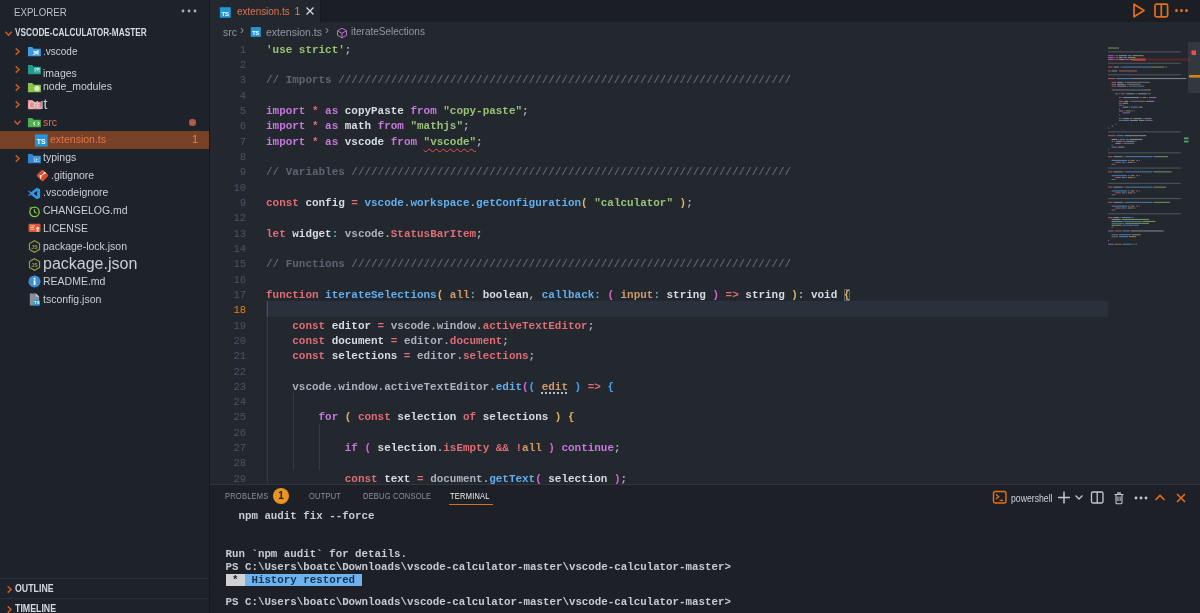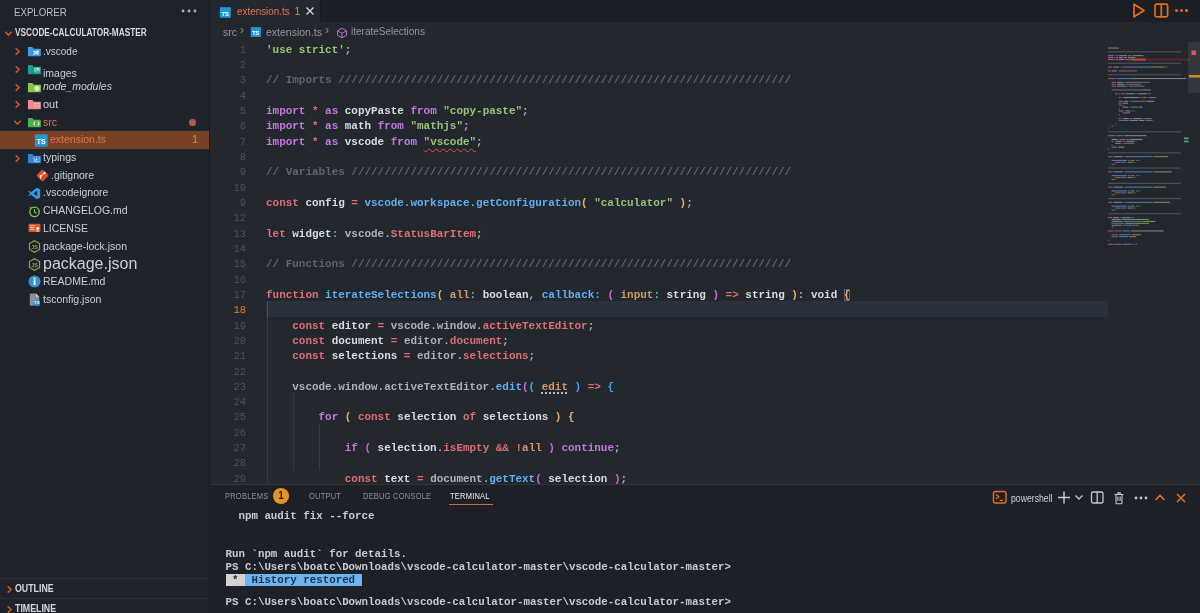--- a/index.html
+++ b/index.html
@@ -349,40 +349,40 @@
         <path d="M3 1.5 L6.8 5 L3 8.5" stroke="#d05c1e" stroke-width="1.6" fill="none"></path>
       </svg>
       <span style="position:absolute;left:27px;top:1.5px"><svg width="15" height="15" viewBox="0 0 16 16">
           <path d="M1 3.2 h4.6 l1.6 1.8 h7.6 v8 H1 z" fill="#1f9a8c"></path>
           <rect x="8" y="6.2" width="5.4" height="4.8" rx="0.5" fill="#b7e2dc"></rect>
           <circle cx="9.6" cy="7.8" r="0.8" fill="#1f9a8c"></circle>
           <path d="M8.4 10.4 l1.8-1.8 1.2 1 1.4-1.6 v2.4 z" fill="#1f9a8c"></path>
         </svg></span>
       <span style="position:absolute;left:43px;top:4px;line-height:17.70px;font-size:10.5px;color:#c9ced7">images</span>
     </div>
-    <div style="position:absolute;left:0;top:78.25px;width:209px;height:17.70px;font-style:italic;">
+    <div style="position:absolute;left:0;top:78.25px;width:209px;height:17.70px;">
       <svg width="9" height="9" viewBox="0 0 10 10" style="position:absolute;left:13px;top:4.5px">
         <path d="M3 1.5 L6.8 5 L3 8.5" stroke="#d05c1e" stroke-width="1.6" fill="none"></path>
       </svg>
       <span style="position:absolute;left:27px;top:1.5px"><svg width="15" height="15" viewBox="0 0 16 16">
           <path d="M1 3.2 h4.6 l1.6 1.8 h7.6 v8 H1 z" fill="#8bc34a"></path>
           <path d="M10.6 5.8 l2.8 1.6 v3.2 l-2.8 1.6 -2.8-1.6 V7.4 z" fill="#d8edbe"></path>
         </svg></span>
       <span style="position:absolute;left:43px;top:0;line-height:17.70px;font-size:10.5px;color:#c9ced7">node_modules</span>
     </div>
     <div style="position:absolute;left:0;top:95.95px;width:209px;height:17.70px;">
       <svg width="9" height="9" viewBox="0 0 10 10" style="position:absolute;left:13px;top:4.5px">
         <path d="M3 1.5 L6.8 5 L3 8.5" stroke="#d05c1e" stroke-width="1.6" fill="none"></path>
       </svg>
       <span style="position:absolute;left:27px;top:1.5px"><svg width="15" height="15" viewBox="0 0 16 16">
           <path d="M1 3.2 h4.6 l1.6 1.8 h7.6 v8 H1 z" fill="#ef8a8a"></path>
           <rect x="8" y="6.4" width="5.2" height="4.6" fill="#fbdcdc"></rect>
           <path d="M8 8.1 h5.2 M8 9.8 h5.2 M9.7 6.4 v4.6 M11.4 6.4 v4.6" stroke="#e57373" stroke-width="0.7"></path>
         </svg></span>
-      <span style="position:absolute;left:43px;top:0;line-height:17.70px;font-size:11px;color:#c9ced7">out</span>
+      <span style="position:absolute;left:28px;top:0;line-height:17.70px;font-size:14px;color:#c9ced7">out</span>
     </div>
     <div style="position:absolute;left:0;top:113.65px;width:209px;height:17.70px;">
       <svg width="9" height="9" viewBox="0 0 10 10" style="position:absolute;left:13px;top:4.5px">
         <path d="M1.5 3 L5 6.8 L8.5 3" stroke="#d05c1e" stroke-width="1.6" fill="none"></path>
       </svg>
       <span style="position:absolute;left:27px;top:1.5px"><svg width="15" height="15" viewBox="0 0 16 16">
           <path d="M1 3.2 h4.6 l1.6 1.8 h7.6 v8 H1 z" fill="#4caf50"></path>
           <path d="M8.6 7.2 l-1.6 1.9 1.6 1.9 M11.4 7.2 l1.6 1.9 -1.6 1.9" stroke="#e8f5e0" stroke-width="1.1" fill="none"></path>
         </svg></span>
       <span style="position:absolute;left:43px;top:0;line-height:17.70px;font-size:10.5px;color:#e2724f">src</span>

